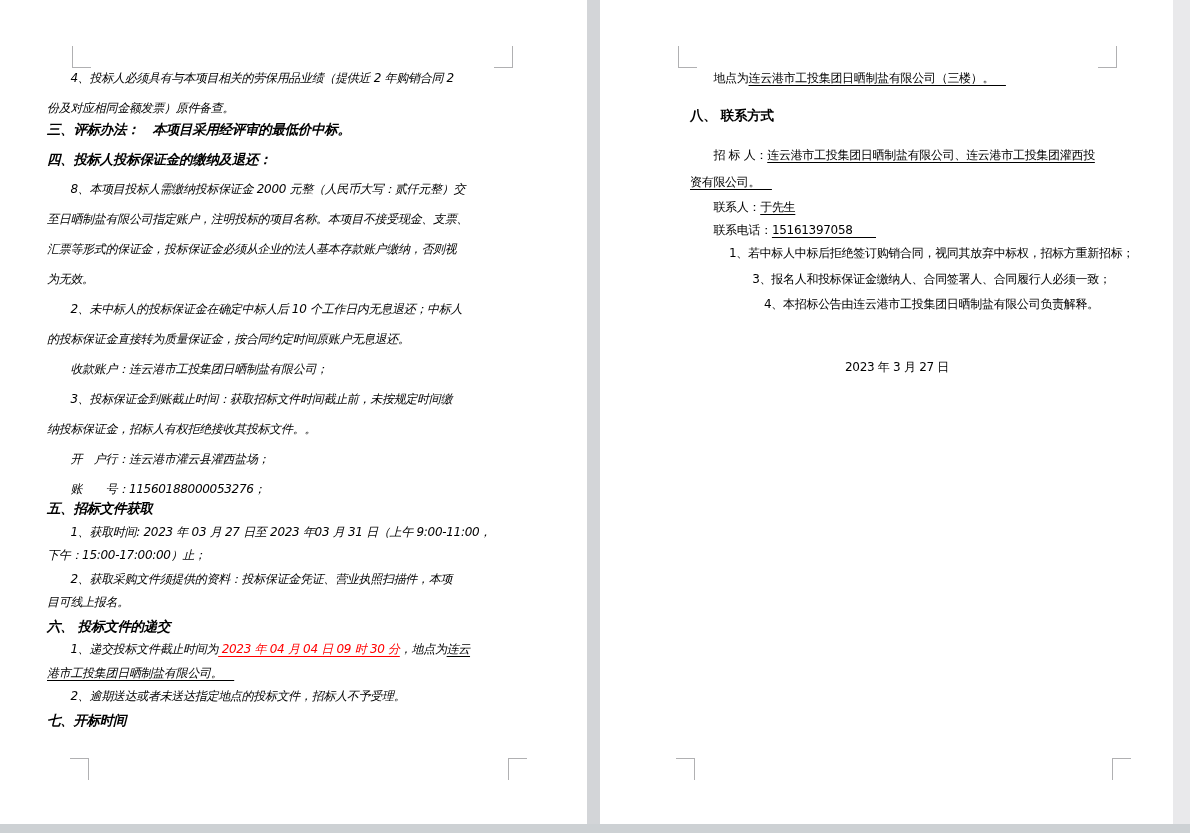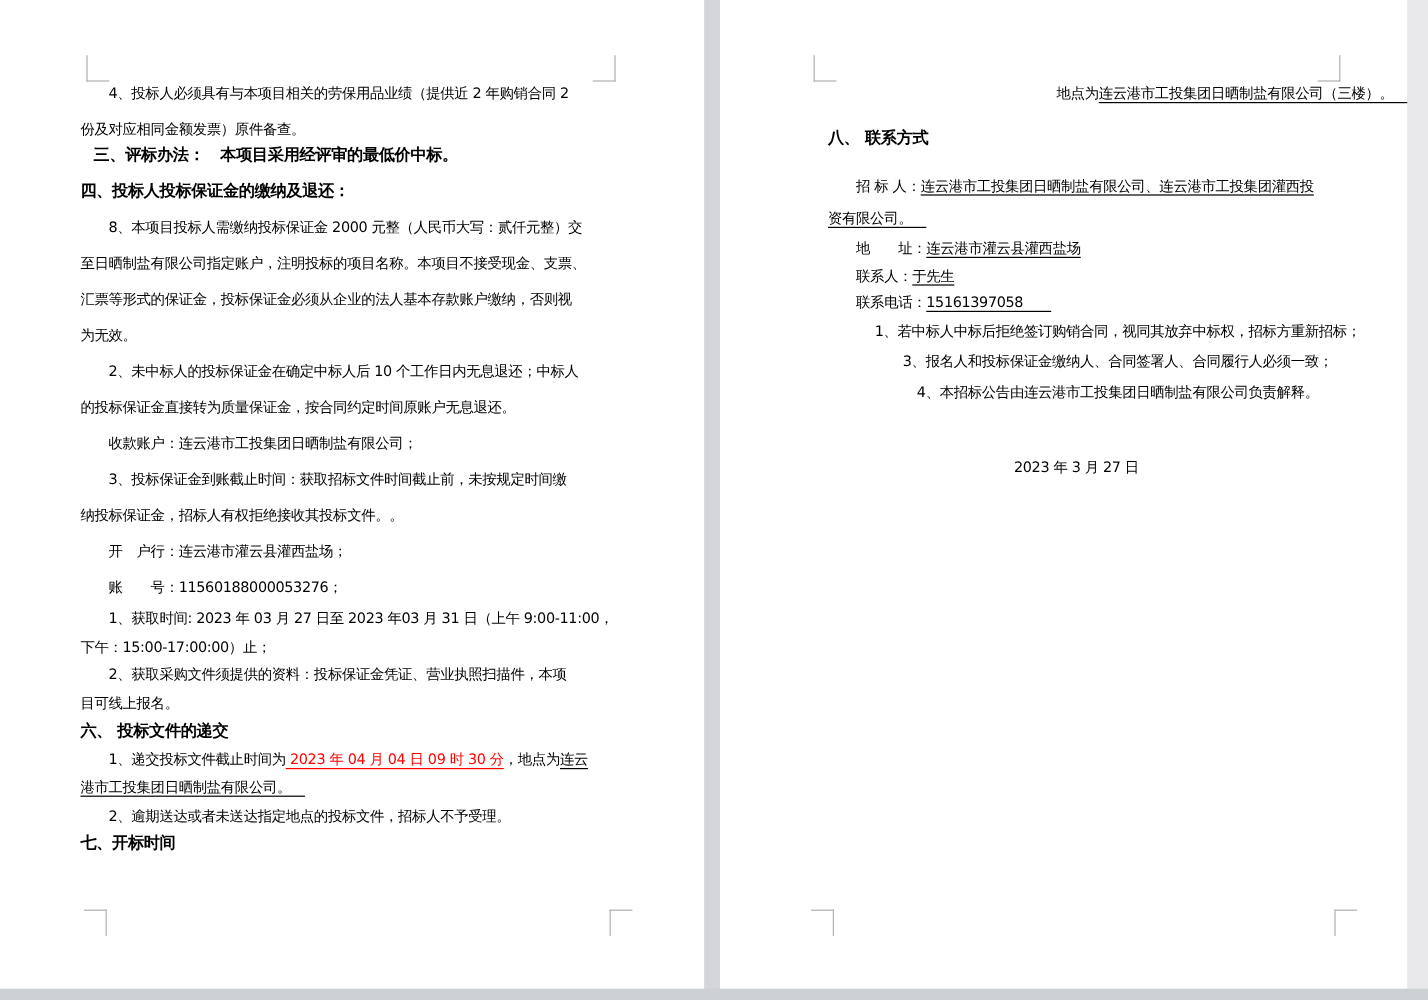--- a/index.html
+++ b/index.html
@@ -30,39 +30,39 @@
   }
 
   
   .mark { position:absolute; width:18px; height:21px; }
   .mark.tl { border-left:1px solid #b0b0b2;  border-bottom:1px solid #b0b0b2; }
   .mark.tr { border-right:1px solid #b0b0b2; border-bottom:1px solid #b0b0b2; }
   .mark.bl { border-right:1px solid #b0b0b2; border-top:1px solid #b0b0b2; }
   .mark.br { border-left:1px solid #b0b0b2;  border-top:1px solid #b0b0b2; }
 
   .textarea { position:absolute; top:0; left:0; right:0; }
-  #left-page  .textarea { padding:63px 0 0 67px; }
+  #left-page  .textarea { padding:63px 0 0 47px;font-style:italic; }
   #right-page .textarea { padding:65px 0 0 90px; }
 
   .pg {
     margin:0; white-space:pre;
     font-size:12px; letter-spacing:-0.3px; color:#000;
   }
   .secA { line-height:30px; }
   .secB { line-height:23.5px; }
   .h    { font-weight:bold; font-size:13.5px; }
-  .pull9  { margin-top:-9px;margin-left:11px; }
+  .pull9  { margin-top:-9px; }
   .pull7  { margin-top:-7px; }
 
   .u     { text-decoration:underline; text-underline-offset:3px; }
   .red-u { color:#ff0000; text-decoration:underline; text-underline-offset:3px; }
   .red   { color:#ff0000; }
 
   
-  .rp1     { line-height:26px; margin-bottom:11px;text-align:right; }
+  .rp1     { line-height:26px; margin-bottom:11px; }
   .rh      { line-height:26px; margin-bottom:14px; }
   .rp3     { line-height:27px; }
   .rcontact{ line-height:22.5px; }
   .rh9     { line-height:23px; }
   .ritem   { line-height:25.5px;text-align:center; }
   .rdate   { line-height:26px; margin-top:36px; padding-left:155px; }
 </style>
 </head>
 <body>
 
@@ -83,20 +83,21 @@
 至日晒制盐有限公司指定账户，注明投标的项目名称。本项目不接受现金、支票、
 汇票等形式的保证金，投标保证金必须从企业的法人基本存款账户缴纳，否则视
 为无效。</p>
       <p class="pg secA">　　2、未中标人的投标保证金在确定中标人后 10 个工作日内无息退还；中标人
 的投标保证金直接转为质量保证金，按合同约定时间原账户无息退还。</p>
       <p class="pg secA">　　收款账户：连云港市工投集团日晒制盐有限公司；</p>
       <p class="pg secA">　　3、投标保证金到账截止时间：获取招标文件时间截止前，未按规定时间缴
 纳投标保证金，招标人有权拒绝接收其投标文件。。</p>
       <p class="pg secA">　　开　户行：连云港市灌云县灌西盐场；</p>
       <p class="pg secA">　　账　　号：11560188000053276；</p>
+      <p class="pg secB h pull7">五、招标文件获取</p>
       <p class="pg secB">　　1、获取时间: 2023 年 03 月 27 日至 2023 年03 月 31 日（上午 9:00-11:00，
 下午：15:00-17:00:00）止；</p>
       <p class="pg secB">　　2、获取采购文件须提供的资料：投标保证金凭证、营业执照扫描件，本项
 目可线上报名。</p>
       <p class="pg secB h">六、 投标文件的递交</p>
       <p class="pg secB"><span>　　1、递交投标文件截止时间为</span><span class="red-u"> 2023 年 04 月 04 日 09 时 30 分</span><span>，地点为</span><span class="u">连云
 港市工投集团日晒制盐有限公司。　</span></p>
       <p class="pg secB">　　2、逾期送达或者未送达指定地点的投标文件，招标人不予受理。</p>
       <p class="pg secB h">七、开标时间</p>
     </div>
@@ -106,21 +107,20 @@
     <div class="mark tl" style="left:78px;  top:46px;"></div>
     <div class="mark tr" style="left:498px; top:46px;"></div>
     <div class="mark bl" style="left:76px;  top:758px;"></div>
     <div class="mark br" style="left:512px; top:758px;"></div>
 
     <div class="textarea">
       <p class="pg rp1"><span>　　地点为</span><span class="u">连云港市工投集团日晒制盐有限公司（三楼）。　</span></p>
       <p class="pg rh h">八、 联系方式</p>
       <p class="pg rp3"><span>　　招 标 人：</span><span class="u">连云港市工投集团日晒制盐有限公司、连云港市工投集团灌西投
 资有限公司。　</span></p>
-      <p class="pg rcontact"><span>　　地　　址：</span><span class="u">连云港市灌云县灌西盐场</span></p>
       <p class="pg rcontact"><span>　　联系人：</span><span class="u">于先生</span></p>
       <p class="pg rcontact"><span>　　联系电话：</span><span class="u">15161397058　　</span></p>
       <p class="pg ritem">1、若中标人中标后拒绝签订购销合同，视同其放弃中标权，招标方重新招标；</p>
       <p class="pg ritem">3、报名人和投标保证金缴纳人、合同签署人、合同履行人必须一致；</p>
       <p class="pg ritem">4、本招标公告由连云港市工投集团日晒制盐有限公司负责解释。</p>
       <p class="pg rdate">2023 年 3 月 27 日</p>
     </div>
   </div>
 
   <div id="page-gap"></div>

